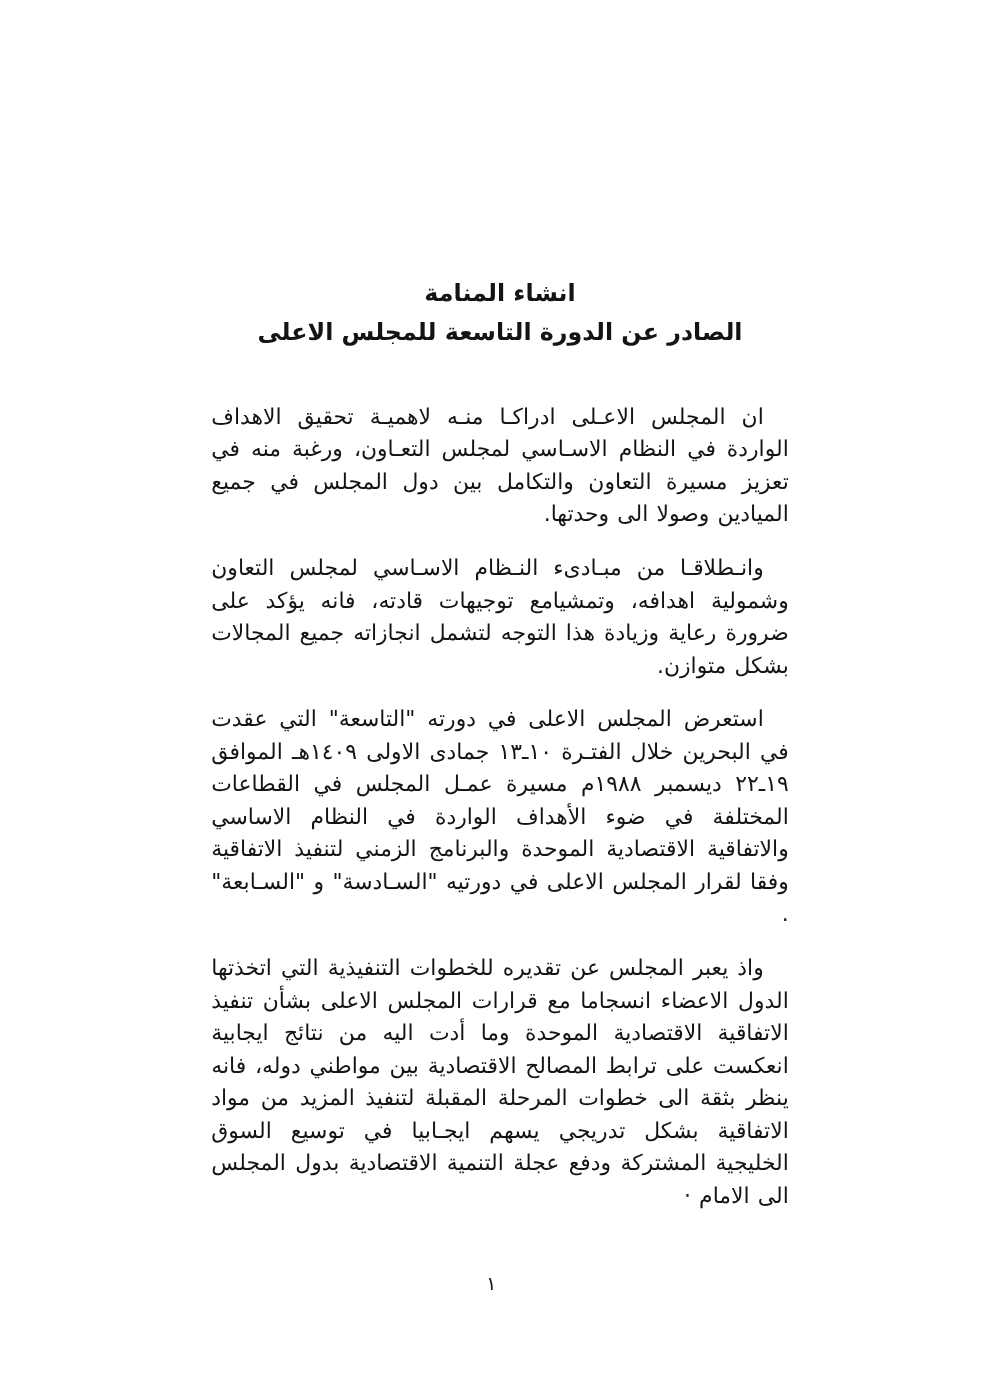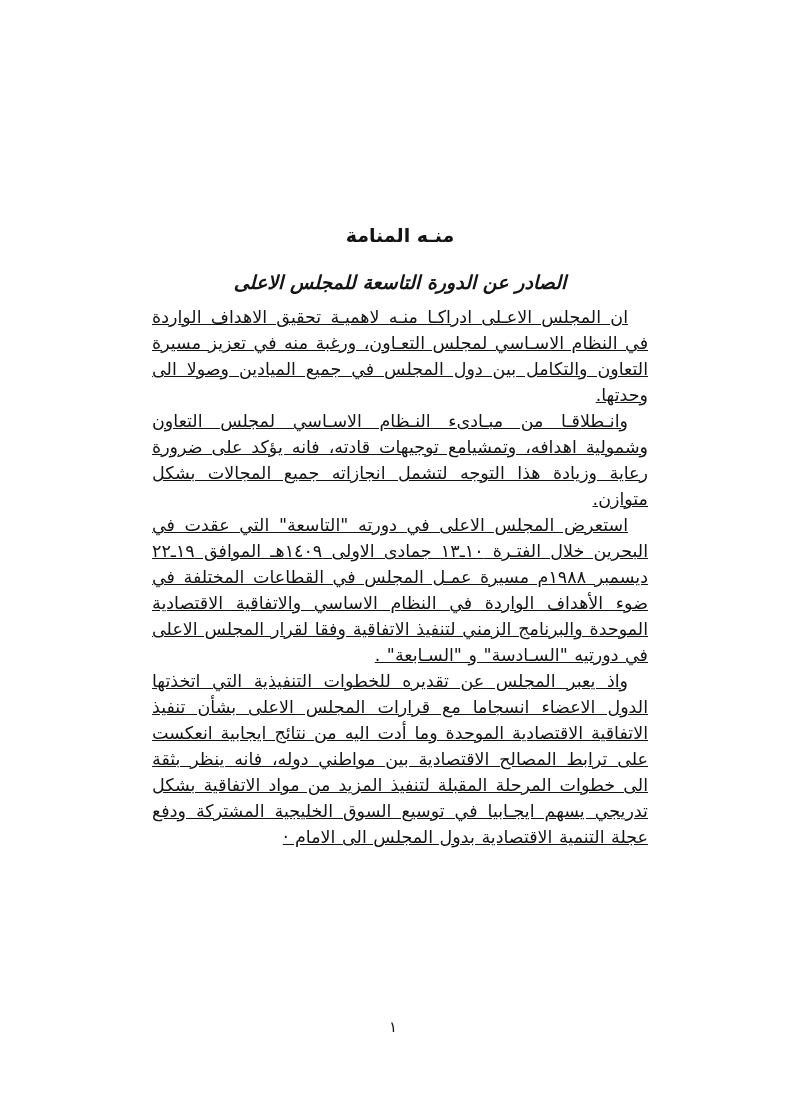--- a/index.html
+++ b/index.html
@@ -25,60 +25,58 @@
     text-align: center;
   }
   .doc-title {
     margin: 0;
     font-size: 19px;
     font-weight: bold;
     line-height: 30px;
     letter-spacing: 0.5px;
   }
   .doc-subtitle {
-    margin: 16px;
+    margin: 0;
     font-size: 19px;
     font-weight: bold;
     line-height: 32px;
     letter-spacing: 0.3px;
-    font-style: italic;
   }
   .doc-body {
     position: absolute;
     top: 304px;
     right: 138px;
     width: 496px;
     direction: rtl;
     text-align: justify;
     font-size: 17.5px;
     line-height: 26px;
     word-spacing: 1px;
   }
   .doc-body p {
-    margin: 0;
+    margin: 17px;
     text-indent: 20px;
-    text-decoration: underline;
   }
   .doc-footer {
     position: absolute;
     top: 1018px;
     left: 0;
     width: 786px;
     text-align: center;
     font-size: 15px;
     direction: rtl;
   }
 </style>
 </head>
 <body>
 
 <div class="page">
 
   <header class="doc-header">
-    <h1 class="doc-title">منـه المنامة</h1>
+    <h1 class="doc-title">انشاء المنامة</h1>
     <h2 class="doc-subtitle">الصادر عن الدورة التاسعة للمجلس الاعلى</h2>
   </header>
 
   <main class="doc-body">
     <p>ان المجلس الاعـلى ادراكـا منـه لاهميـة تحقيق الاهداف الواردة في النظام الاسـاسي لمجلس التعـاون، ورغبة منه في تعزيز مسيرة التعاون والتكامل بين دول المجلس في جميع الميادين وصولا الى وحدتها.</p>
     <p>وانـطلاقـا من مبـادىء النـظام الاسـاسي لمجلس التعاون وشمولية اهدافه، وتمشيامع توجيهات قادته، فانه يؤكد على ضرورة رعاية وزيادة هذا التوجه لتشمل انجازاته جميع المجالات بشكل متوازن.</p>
     <p>استعرض المجلس الاعلى في دورته "التاسعة" التي عقدت في البحرين خلال الفتـرة ١٠ـ١٣ جمادى الاولى ١٤٠٩هـ الموافق ١٩ـ٢٢ ديسمبر ١٩٨٨م مسيرة عمـل المجلس في القطاعات المختلفة في ضوء الأهداف الواردة في النظام الاساسي والاتفاقية الاقتصادية الموحدة والبرنامج الزمني لتنفيذ الاتفاقية وفقا لقرار المجلس الاعلى في دورتيه "السـادسة" و "السـابعة" .</p>
     <p>واذ يعبر المجلس عن تقديره للخطوات التنفيذية التي اتخذتها الدول الاعضاء انسجاما مع قرارات المجلس الاعلى بشأن تنفيذ الاتفاقية الاقتصادية الموحدة وما أدت اليه من نتائج ايجابية انعكست على ترابط المصالح الاقتصادية بين مواطني دوله، فانه ينظر بثقة الى خطوات المرحلة المقبلة لتنفيذ المزيد من مواد الاتفاقية بشكل تدريجي يسهم ايجـابيا في توسيع السوق الخليجية المشتركة ودفع عجلة التنمية الاقتصادية بدول المجلس الى الامام ·</p>
   </main>
 

